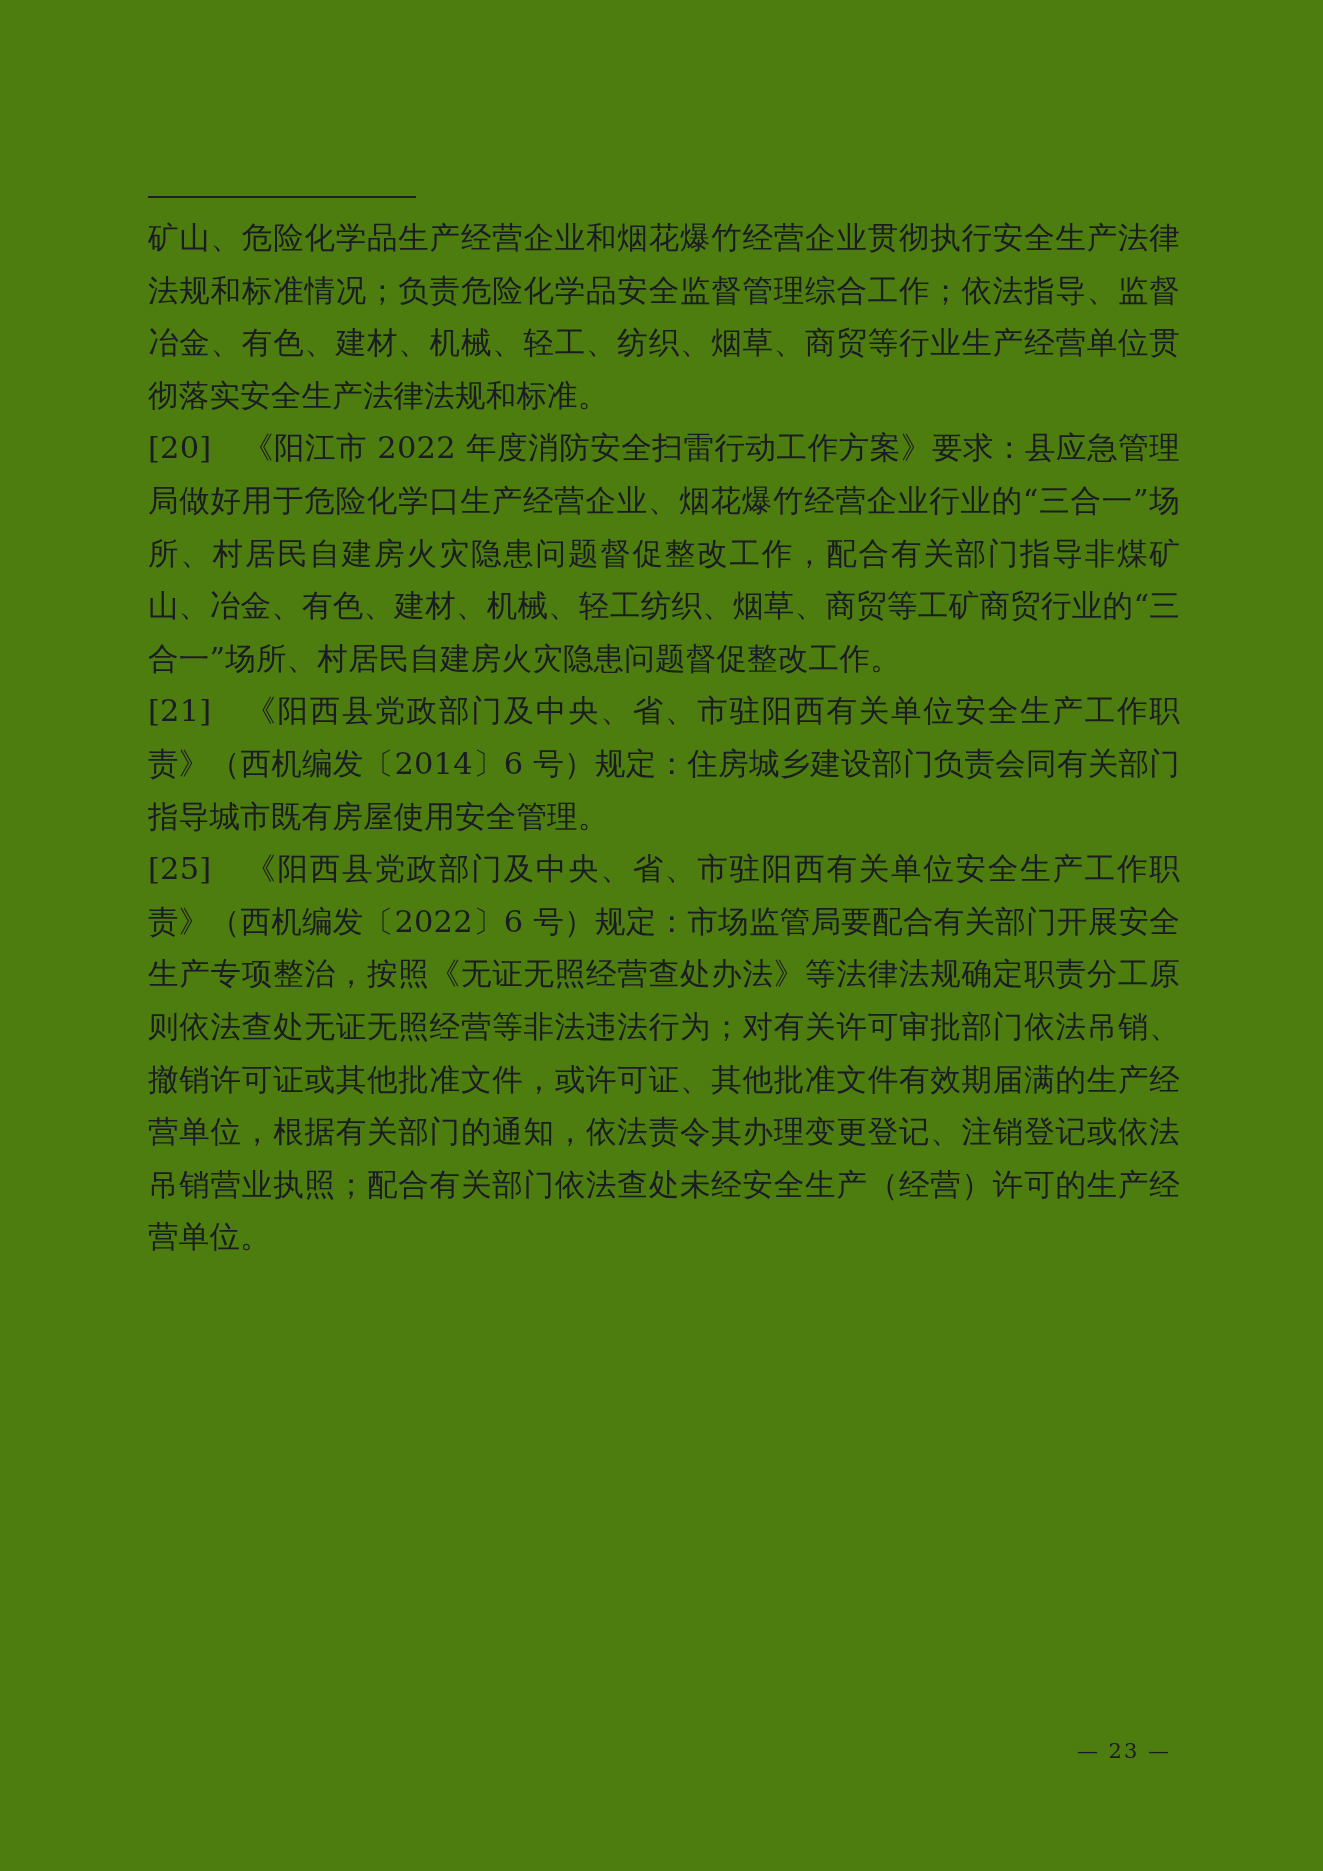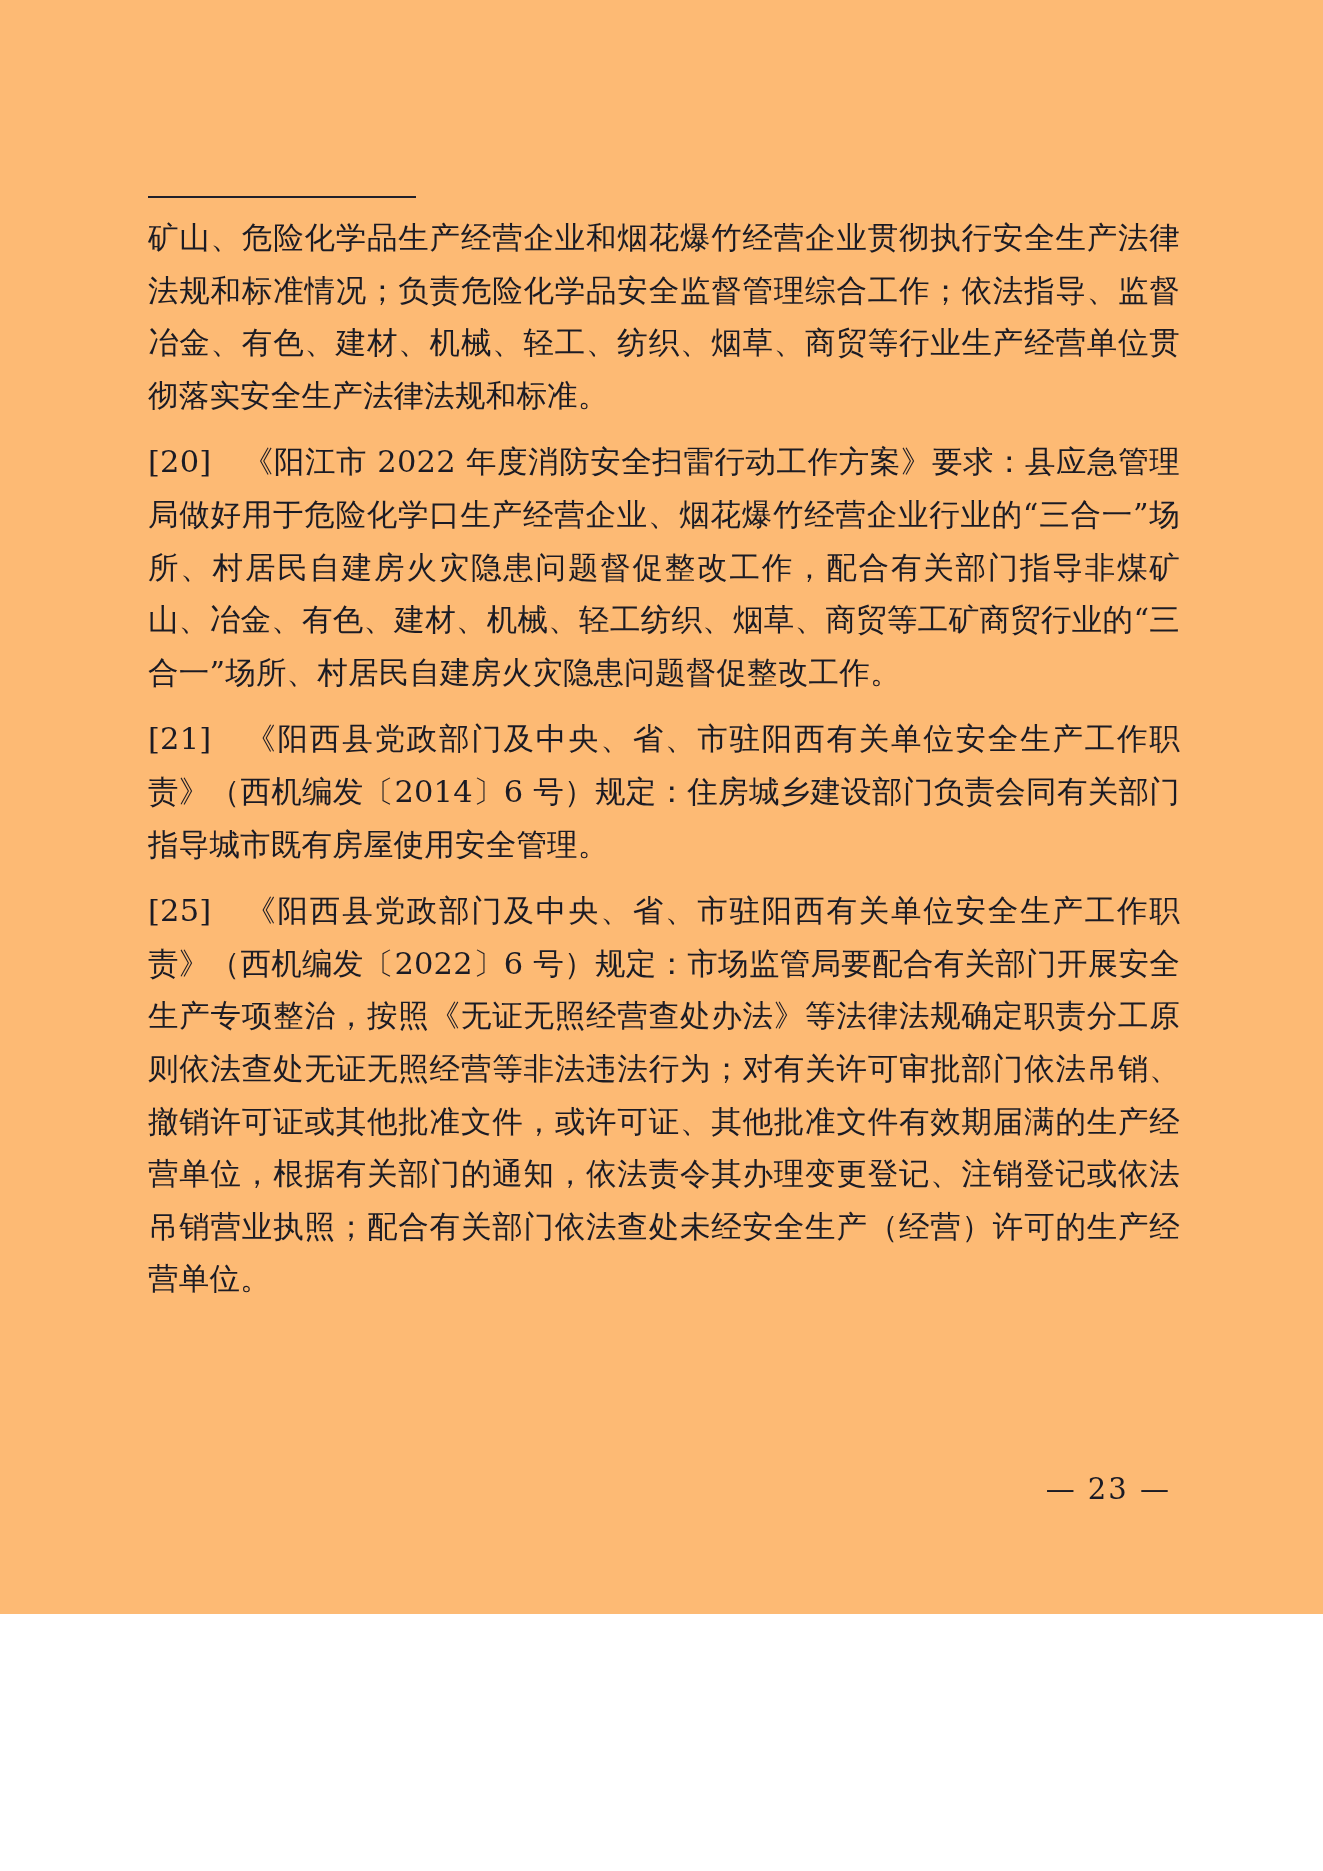--- a/index.html
+++ b/index.html
@@ -8,22 +8,22 @@
     padding: 0;
     background: #ffffff;
   }
   body {
     font-family: "DejaVu Serif", "Liberation Serif", serif;
     color: #1a1a22;
   }
   .page {
     position: relative;
     width: 1323px;
-    height: 1614px;
-    background: #fdba74;
+    height: 1871px;
+    background: #4d7c0f;
     overflow: hidden;
     box-sizing: border-box;
   }
   .content {
     position: absolute;
     left: 148px;
     top: 196px;
     width: 1032px;
   }
   
@@ -41,27 +41,27 @@
     letter-spacing: 0.2px;
     color: #1b1b24;
   }
   .para {
     margin: 0;
     text-indent: 0;
     white-space: normal;
   }
   
   .para + .para {
-    margin-top: 14px;
+    margin-top: 0;
   }
   .page-number {
     position: absolute;
     right: 152px;
     bottom: 108px;
-    font-size: 29px;
+    font-size: 21px;
     letter-spacing: 2px;
     color: #1b1b24;
     font-family: "DejaVu Serif", "Liberation Serif", serif;
     text-align: center;
   }
 </style>
 </head>
 <body>
 
 <div class="page">

